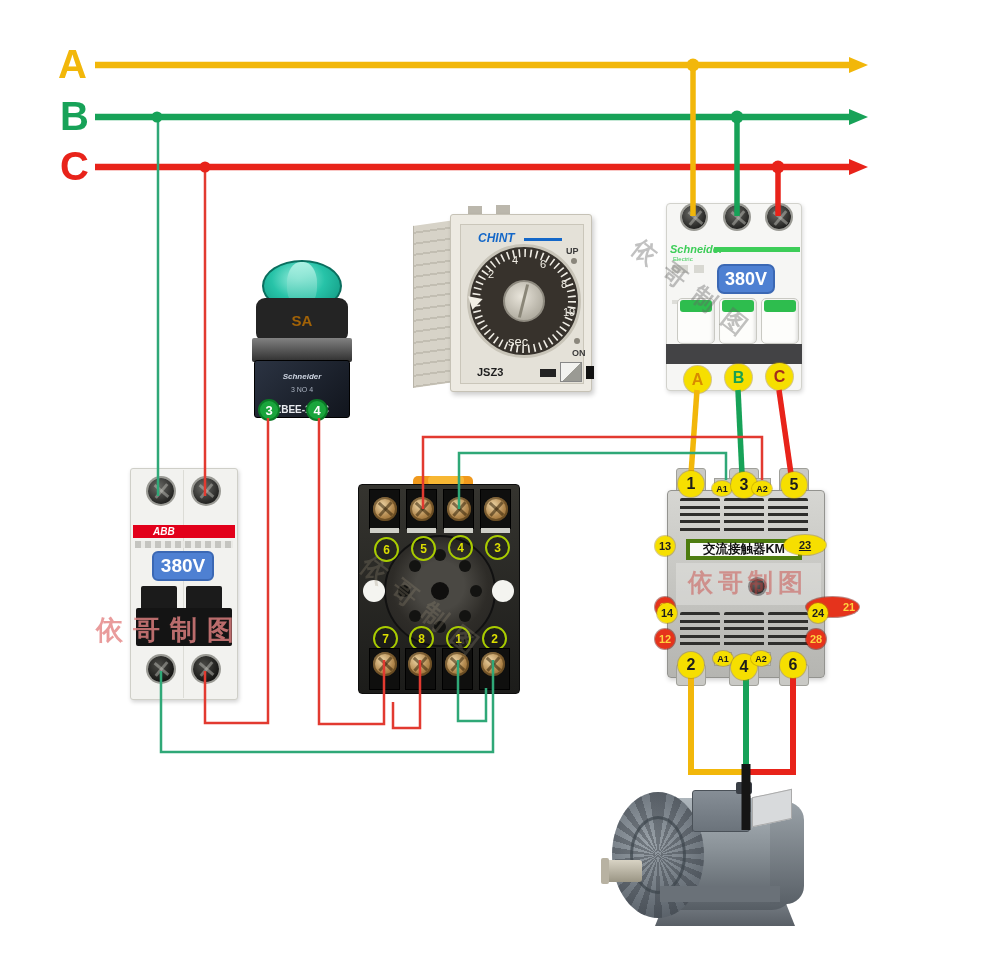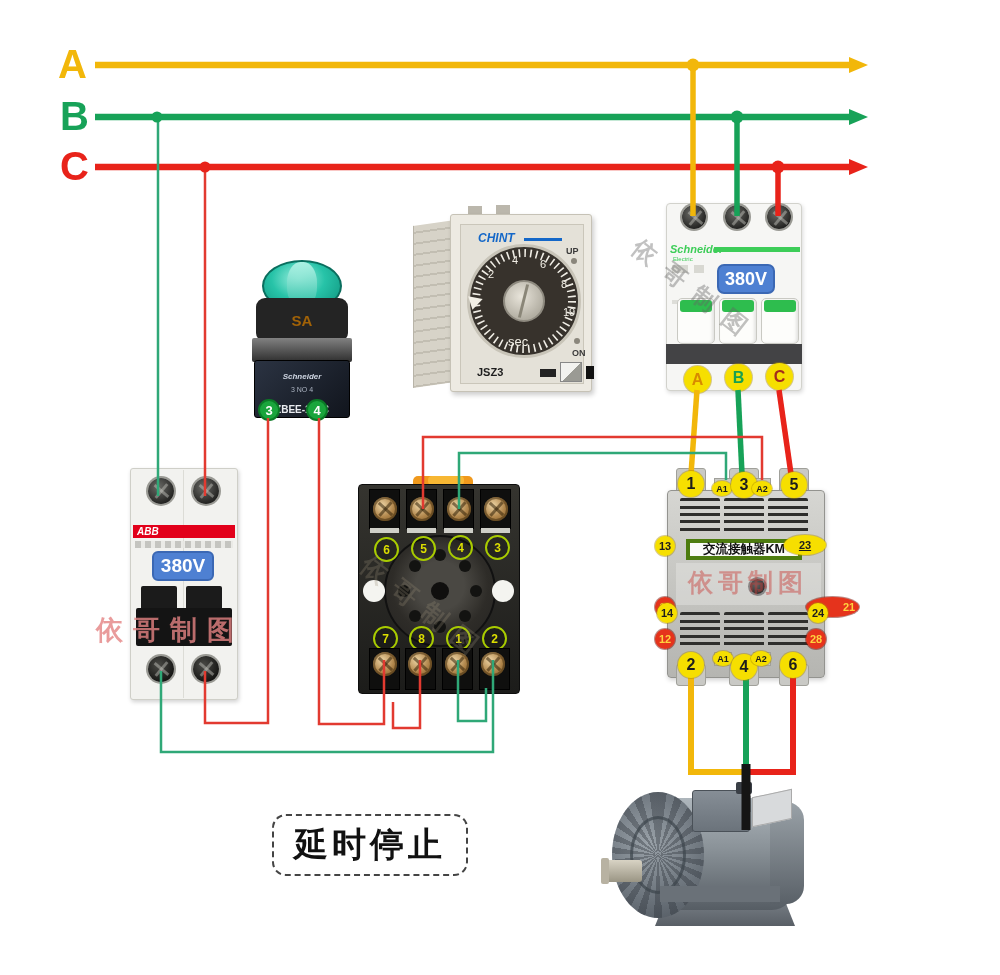--- a/index.html
+++ b/index.html
@@ -43,21 +43,21 @@
 <div id="stage">
 
   <div class="phase-label" style="left:58px;top:44px;color:#F2B70A;">A</div>
   <div class="phase-label" style="left:60px;top:96px;color:#17A258;">B</div>
   <div class="phase-label" style="left:60px;top:146px;color:#E8231A;">C</div>
 
   <div class="abs" style="left:130px;top:468px;width:108px;height:232px;background:#f2f2ef;border:1px solid #cfcfc8;border-radius:3px;box-shadow:1px 2px 4px rgba(0,0,0,.18);"></div>
   <div class="abs" style="left:183px;top:470px;width:1px;height:228px;background:#dcdcd6;"></div>
   <div class="termD" style="left:148px;top:478px;"></div>
   <div class="termD" style="left:193px;top:478px;"></div>
-  <div class="abs" style="left:133px;top:525px;width:102px;height:13px;background:#E2001A;color:#fff;font-size:10px;font-weight:bold;font-style:italic;padding-left:4px;line-height:13px;">ABB</div>
+  <div class="abs" style="left:133px;top:525px;width:102px;height:13px;background:#E2001A;color:#fff;font-size:10px;font-weight:bold;font-style:italic;padding-left:20px;line-height:13px;">ABB</div>
   <div class="abs" style="left:135px;top:541px;width:98px;height:7px;background:repeating-linear-gradient(90deg,#b9b9b4 0 6px,#e8e8e4 6px 10px);opacity:.8;"></div>
   <div class="abs ctr" style="left:152px;top:551px;width:62px;height:30px;background:#4E80D2;border:2px solid #3b68b4;border-radius:6px;color:#fff;font-weight:bold;font-size:19px;">380V</div>
   <div class="abs" style="left:141px;top:586px;width:36px;height:26px;background:#1b1b1b;border-radius:2px;"></div>
   <div class="abs" style="left:186px;top:586px;width:36px;height:26px;background:#1b1b1b;border-radius:2px;"></div>
   <div class="abs" style="left:136px;top:608px;width:96px;height:38px;background:#141414;border-radius:2px;"></div>
   <div class="termD" style="left:148px;top:656px;background:radial-gradient(circle at 40% 35%,#4a4a46,#161614 72%);"></div>
   <div class="termD" style="left:193px;top:656px;background:radial-gradient(circle at 40% 35%,#4a4a46,#161614 72%);"></div>
   <div class="wm" style="left:96px;top:612px;font-size:27px;letter-spacing:10px;color:rgba(228,130,130,.8);z-index:45;">依哥制图</div>
 
   <div class="abs" style="left:262px;top:260px;width:80px;height:52px;border-radius:50%;border:2px solid #0a6e5e;background:radial-gradient(ellipse at 45% 35%,#9ff0e0,#27c3a8 45%,#0b8d78);"></div>
@@ -222,21 +222,20 @@
   <div class="abs" style="left:612px;top:792px;width:92px;height:126px;border-radius:50%;background:radial-gradient(circle at 40% 40%,#99a1a8,#6b737b 60%,#4d545c);"></div>
   <div class="abs" style="left:612px;top:792px;width:92px;height:126px;border-radius:50%;background:repeating-conic-gradient(rgba(40,45,52,.35) 0 8deg,rgba(0,0,0,0) 8deg 16deg);"></div>
   <div class="abs" style="left:630px;top:816px;width:56px;height:78px;border-radius:50%;border:3px solid rgba(60,68,76,.7);"></div>
   <div class="abs" style="left:606px;top:860px;width:36px;height:22px;background:linear-gradient(180deg,#d8d3c4,#9a9584);border-radius:3px;"></div>
   <div class="abs" style="left:601px;top:858px;width:8px;height:26px;background:#b8b2a2;border-radius:2px;"></div>
   <div class="abs" style="left:692px;top:790px;width:58px;height:42px;background:linear-gradient(180deg,#868e96,#6b737b);border:1px solid #4a5158;border-radius:3px;"></div>
   <div class="abs" style="left:736px;top:782px;width:16px;height:12px;background:#3a3f46;border-radius:2px;"></div>
   <div class="abs" style="left:752px;top:793px;width:40px;height:30px;background:#d8dadc;border:1px solid #aaa;transform:skewY(-12deg);"></div>
   <div class="abs" style="left:660px;top:886px;width:120px;height:16px;background:#6a7178;"></div>
 
-  <div class="abs ctr" style="left:272px;top:814px;width:196px;height:62px;border:2.5px dashed #444;border-radius:14px;background:#fff;font-size:34px;font-weight:bold;letter-spacing:4px;color:#111;z-index:50;">延时停止</div>
 
   <svg class="wires" width="1000" height="975" viewBox="0 0 1000 975">
     <defs>
       <marker id="aY" markerWidth="22" markerHeight="18" refX="3" refY="8" orient="auto" markerUnits="userSpaceOnUse">
           <path d="M0,0 L19,8 L0,16 Z" fill="#F2B70A"></path>
         </marker>
       <marker id="aG" markerWidth="22" markerHeight="18" refX="3" refY="8" orient="auto" markerUnits="userSpaceOnUse">
           <path d="M0,0 L19,8 L0,16 Z" fill="#17A258"></path>
         </marker>
       <marker id="aR" markerWidth="22" markerHeight="18" refX="3" refY="8" orient="auto" markerUnits="userSpaceOnUse">

